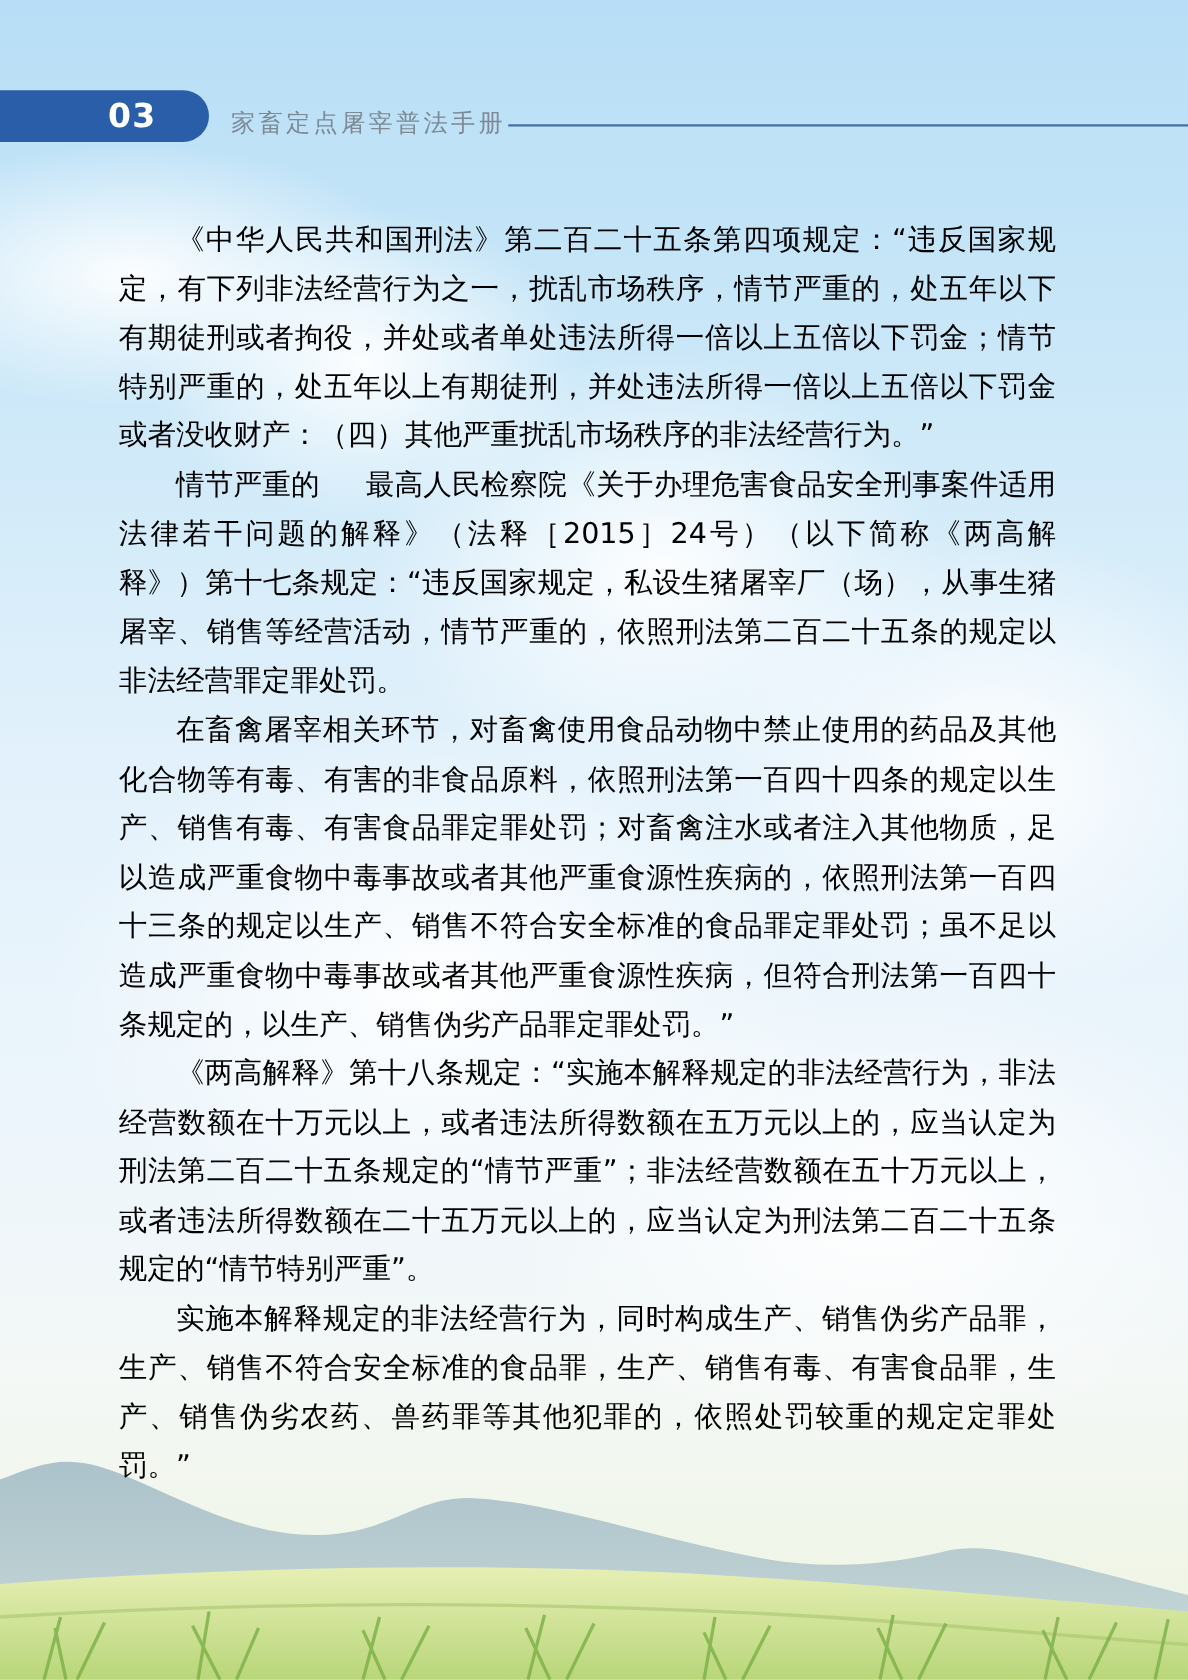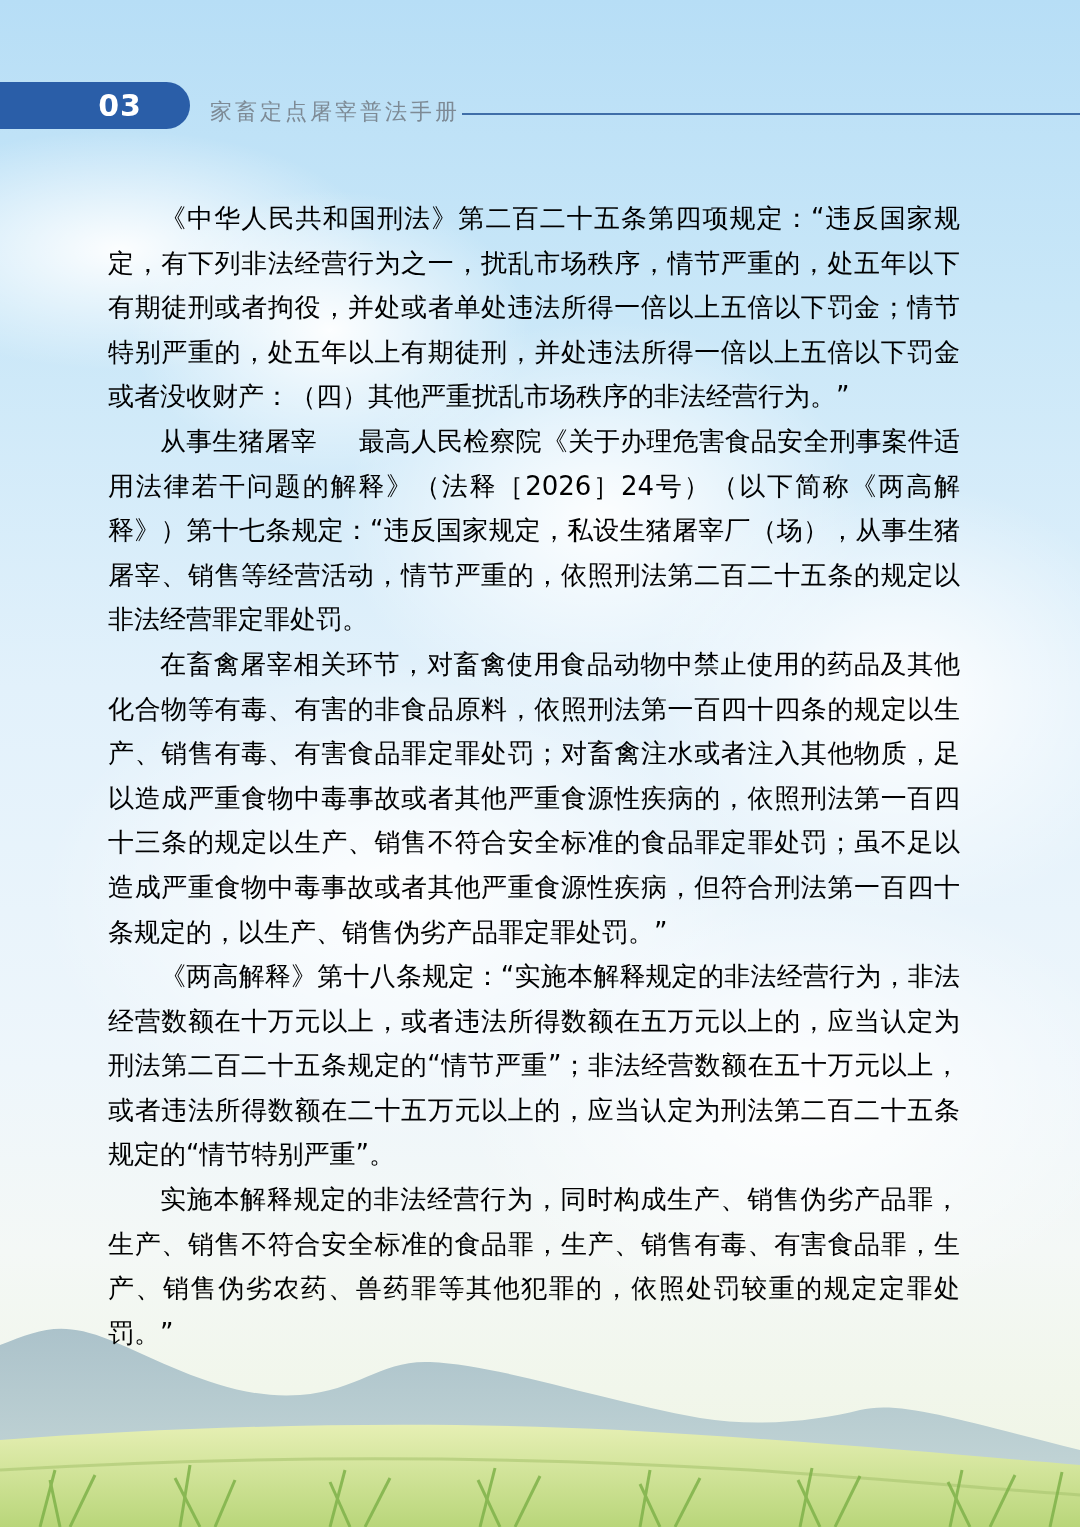--- a/index.html
+++ b/index.html
@@ -86,21 +86,21 @@
   </div>
   <span class="book-title">家畜定点屠宰普法手册</span>
   <div class="header-line"></div>
 </div>
 
 <div class="content">
   <p class="para">
     <span>《中华人民共和国刑法》第二百二十五条第四项规定：“违反国家规定，有下列非法经营行为之一，扰乱市场秩序，情节严重的，处五年以下有期徒刑或者拘役，并处或者单处违法所得一倍以上五倍以下罚金；情节特别严重的，处五年以上有期徒刑，并处违法所得一倍以上五倍以下罚金或者没收财产：（四）其他严重扰乱市场秩序的非法经营行为。”</span>
   </p>
   <p class="para">
-    <span>从事生猪屠宰</span><span class="gap"></span><span>最高人民检察院《关于办理危害食品安全刑事案件适用法律若干问题的解释》（法释［2026］24号）（以下简称《两高解释》）第十七条规定：“违反国家规定，私设生猪屠宰厂（场），从事生猪屠宰、销售等经营活动，情节严重的，依照刑法第二百二十五条的规定以非法经营罪定罪处罚。</span>
+    <span>情节严重的</span><span class="gap"></span><span>最高人民检察院《关于办理危害食品安全刑事案件适用法律若干问题的解释》（法释［2015］24号）（以下简称《两高解释》）第十七条规定：“违反国家规定，私设生猪屠宰厂（场），从事生猪屠宰、销售等经营活动，情节严重的，依照刑法第二百二十五条的规定以非法经营罪定罪处罚。</span>
   </p>
   <p class="para">
     <span>在畜禽屠宰相关环节，对畜禽使用食品动物中禁止使用的药品及其他化合物等有毒、有害的非食品原料，依照刑法第一百四十四条的规定以生产、销售有毒、有害食品罪定罪处罚；对畜禽注水或者注入其他物质，足以造成严重食物中毒事故或者其他严重食源性疾病的，依照刑法第一百四十三条的规定以生产、销售不符合安全标准的食品罪定罪处罚；虽不足以造成严重食物中毒事故或者其他严重食源性疾病，但符合刑法第一百四十条规定的，以生产、销售伪劣产品罪定罪处罚。”</span>
   </p>
   <p class="para">
     <span>《两高解释》第十八条规定：“实施本解释规定的非法经营行为，非法经营数额在十万元以上，或者违法所得数额在五万元以上的，应当认定为刑法第二百二十五条规定的“情节严重”；非法经营数额在五十万元以上，或者违法所得数额在二十五万元以上的，应当认定为刑法第二百二十五条规定的“情节特别严重”。</span>
   </p>
   <p class="para">
     <span>实施本解释规定的非法经营行为，同时构成生产、销售伪劣产品罪，生产、销售不符合安全标准的食品罪，生产、销售有毒、有害食品罪，生产、销售伪劣农药、兽药罪等其他犯罪的，依照处罚较重的规定定罪处罚。”</span>
   </p>

